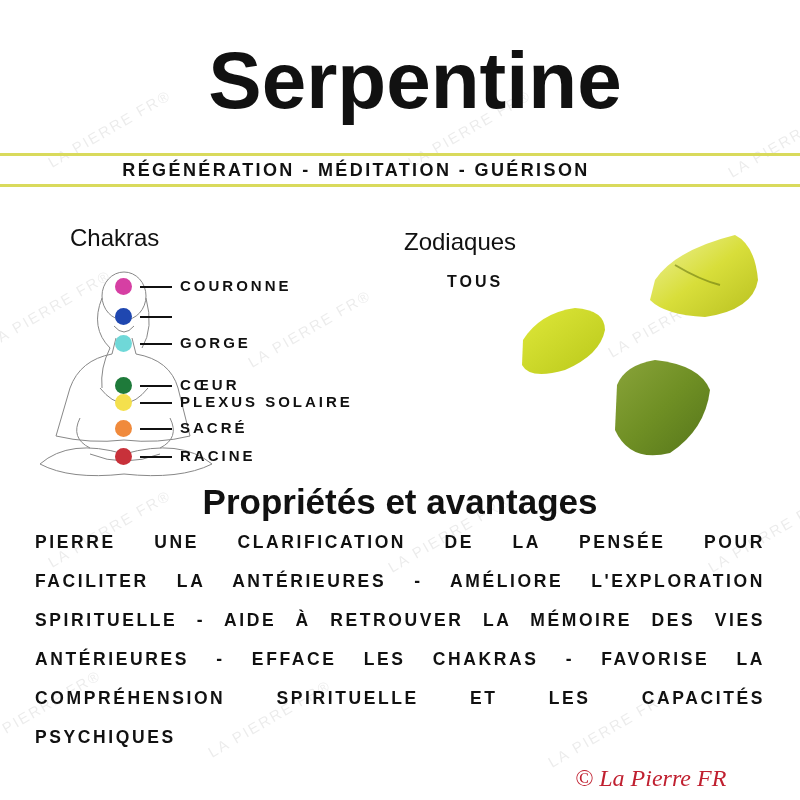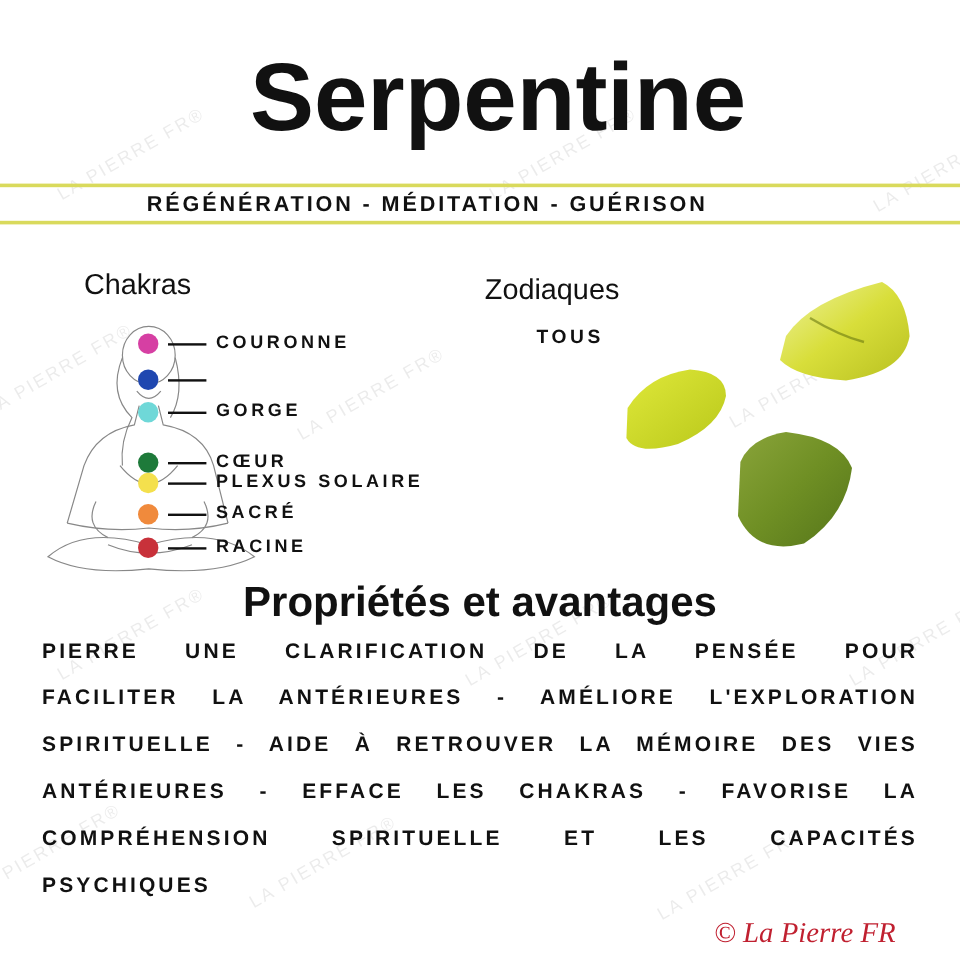--- a/index.html
+++ b/index.html
@@ -11,21 +11,21 @@
   .h2{font-size:24px;font-weight:normal;}
   .chakra-row{left:0;width:400px;height:26px;}
   .chakra-dot{position:absolute;width:17px;height:17px;border-radius:50%;left:115px;}
   .chakra-line{position:absolute;left:140px;width:32px;height:2px;background:#111;}
   .chakra-label{position:absolute;left:180px;font-size:15px;font-weight:bold;letter-spacing:3px;white-space:nowrap;}
   .zodiac-val{left:447px;top:273px;font-size:16px;font-weight:bold;letter-spacing:3px;}
   .props-title{left:0;width:800px;top:482px;text-align:center;font-size:35px;font-weight:bold;}
   .props-line{left:35px;width:730px;font-size:17.5px;font-weight:bold;letter-spacing:2.6px;text-align:justify;text-align-last:justify;white-space:nowrap;height:24px;line-height:24px;}
   .props-line.last{text-align:left;text-align-last:left;}
   .watermark{color:rgba(0,0,0,0.08);font-size:15px;transform:rotate(-30deg);white-space:nowrap;letter-spacing:2px;}
-  .copyright{left:575px;top:765px;font-family:"Liberation Serif",serif;font-style:italic;font-size:24px;color:#c02030;margin-left:20px;}
+  .copyright{left:575px;top:765px;font-family:"Liberation Serif",serif;font-style:italic;font-size:24px;color:#c02030;}
 </style>
 </head>
 <body>
 
 <div class="abs watermark" style="left:40px;top:120px;">LA PIERRE FR®</div>
 <div class="abs watermark" style="left:400px;top:120px;">LA PIERRE FR®</div>
 <div class="abs watermark" style="left:720px;top:130px;">LA PIERRE FR®</div>
 <div class="abs watermark" style="left:-20px;top:300px;">LA PIERRE FR®</div>
 <div class="abs watermark" style="left:240px;top:320px;">LA PIERRE FR®</div>
 <div class="abs watermark" style="left:600px;top:310px;">LA PIERRE FR®</div>

